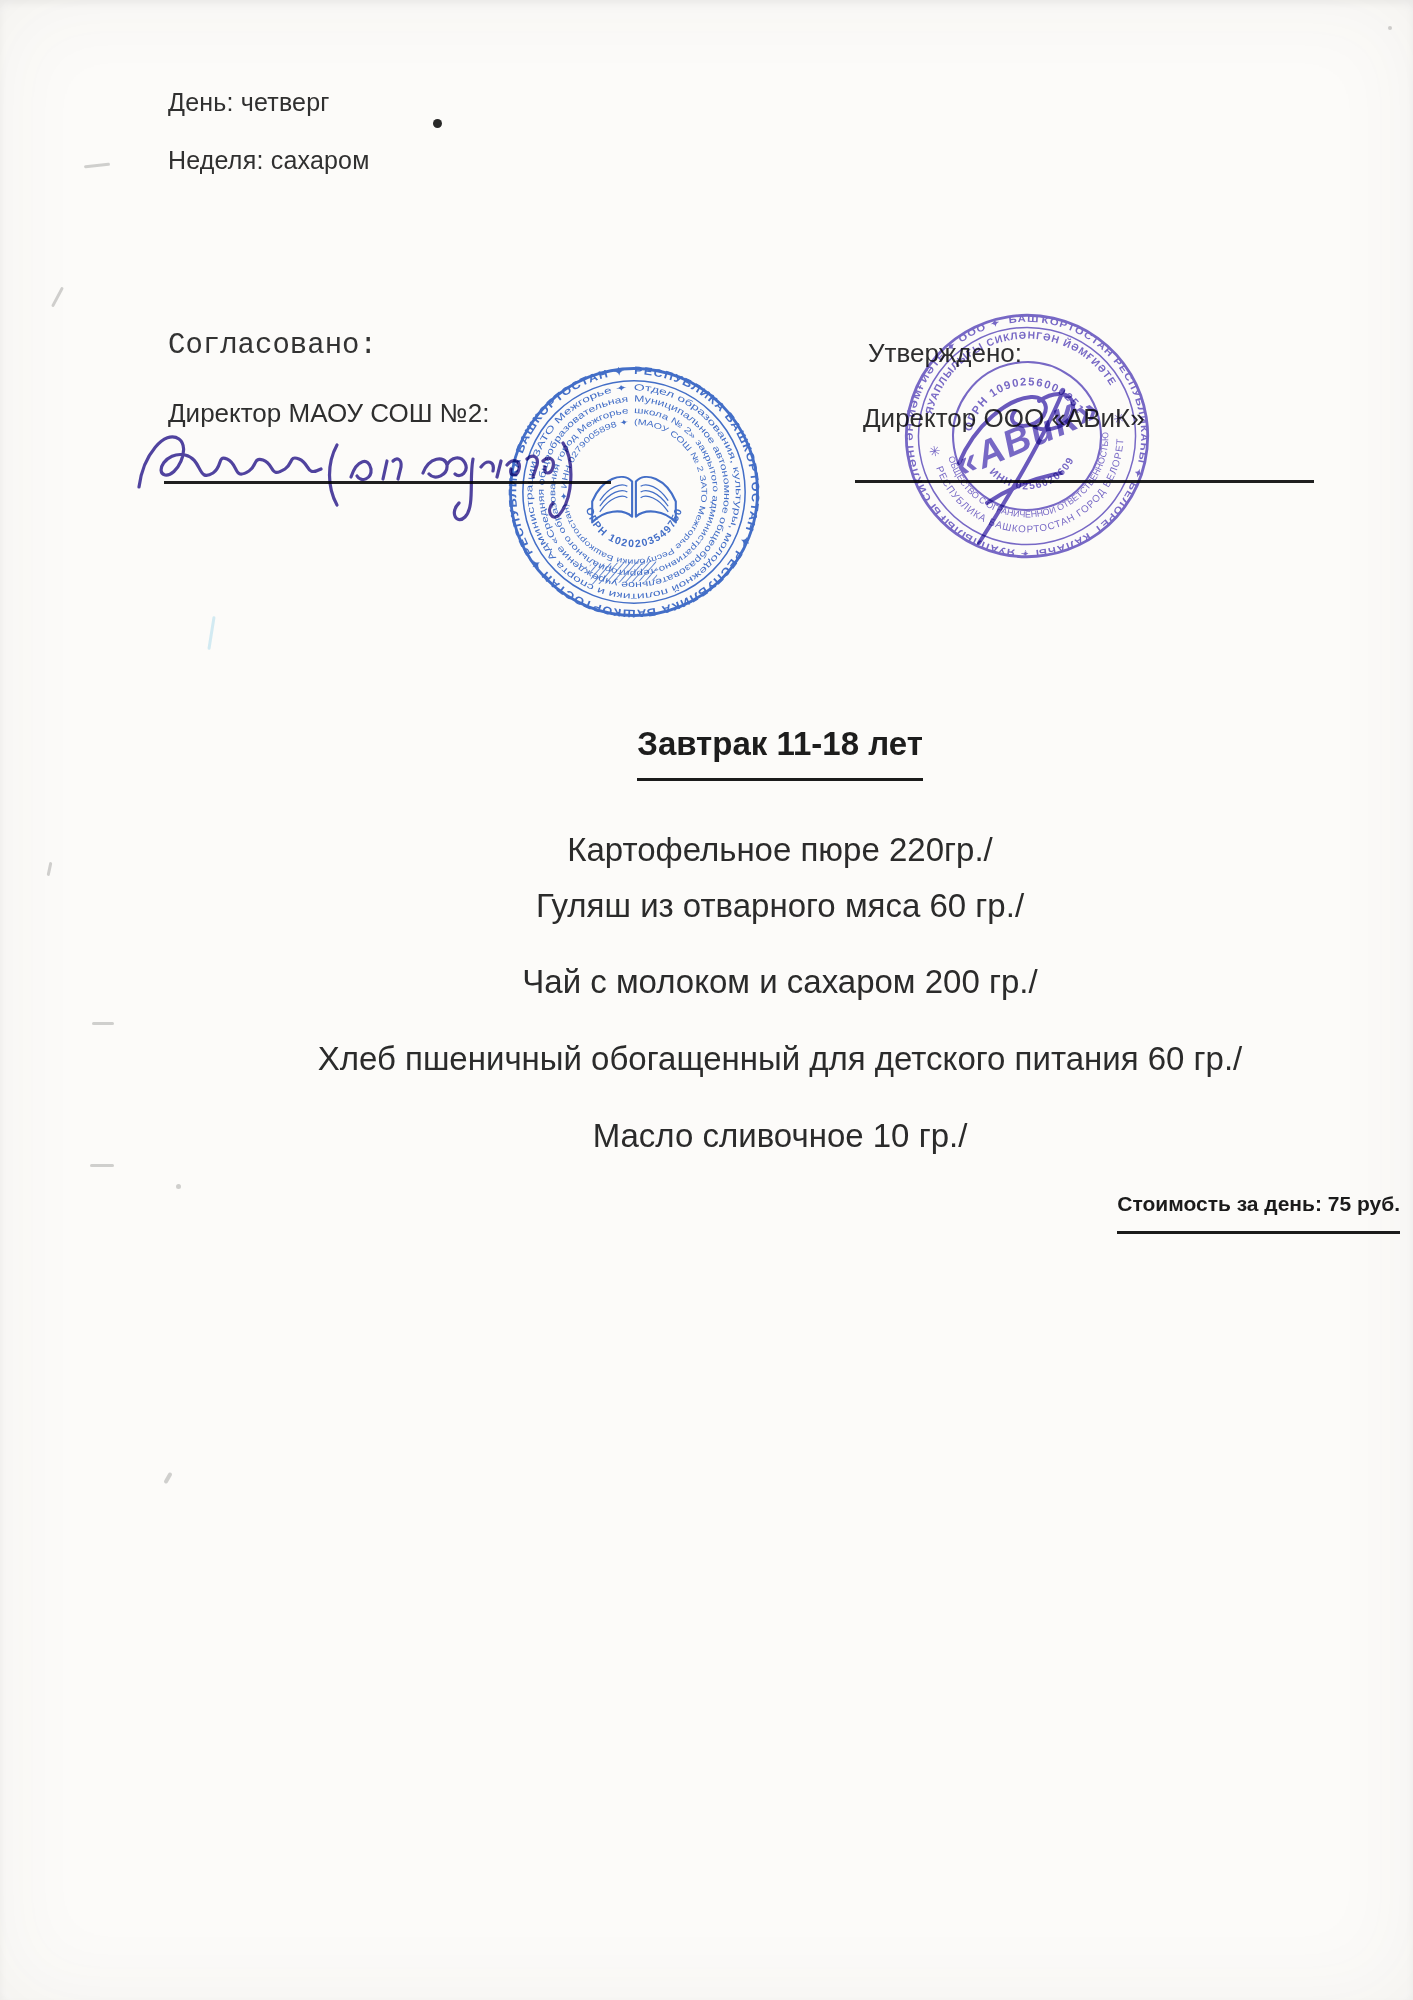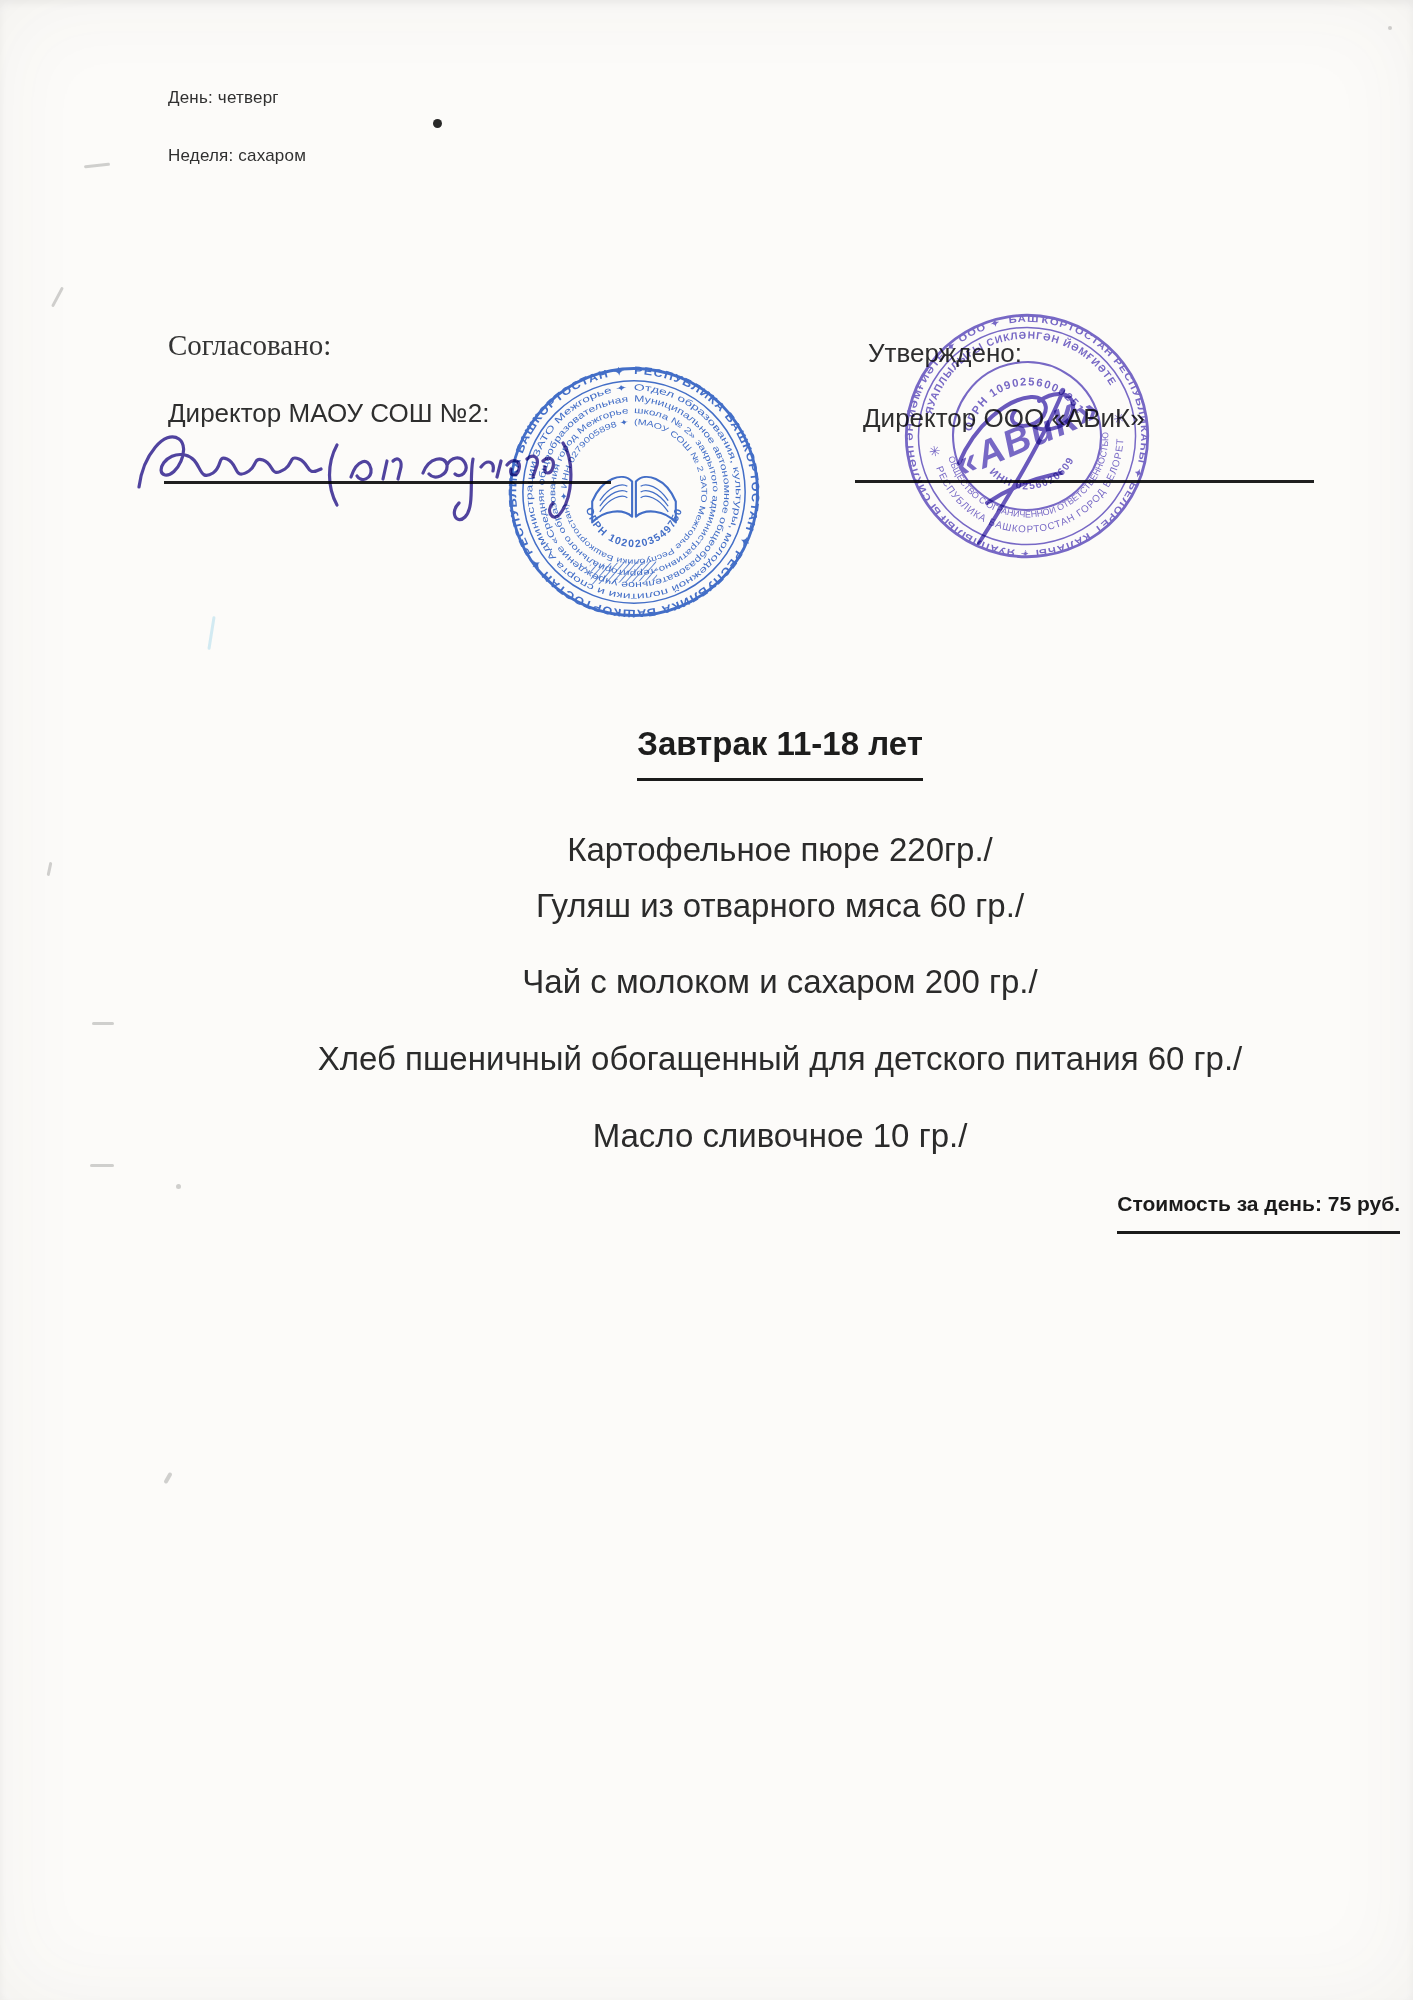--- a/index.html
+++ b/index.html
@@ -6,22 +6,22 @@
   #paper{
     position:relative;
     width:1413px;height:2000px;
     background:#fcfbf9;
     overflow:hidden;
     font-family:"Liberation Sans",sans-serif;
     color:#2a2a2a;
     box-shadow:inset 0 0 90px rgba(80,70,50,.05), inset 0 4px 8px rgba(0,0,0,.05);
   }
   .abs{position:absolute;}
-  .toptext{font-size:17px;color:#303030;letter-spacing:.2px;text-align:center;}
-  .agreed-label{font-family:Liberation Serif, serif;font-size:29px;color:#333;text-align:center;}
+  .toptext{font-size:25px;color:#303030;letter-spacing:.2px;text-align:center;}
+  .agreed-label{font-family:Liberation Mono, monospace;font-size:29px;color:#333;text-align:center;}
   .role{font-size:26px;color:#2e2e2e;}
   .sigline{position:absolute;height:3px;background:#1f1f1f;}
   .menu-title{
     left:183px;right:0;top:597px;text-align:center;
     font-size:78px;font-weight:bold;font-style:italic;
     color:#1a1a1a;letter-spacing:3px;
   }
   .menu-block{left:160px;right:13px;text-align:center;color:#262626;}
   .section-head{font-size:33px;font-weight:bold;color:#1d1d1d;}
   .uline{display:inline-block;border-bottom:3px solid #1b1b1b;padding-bottom:15px;}

